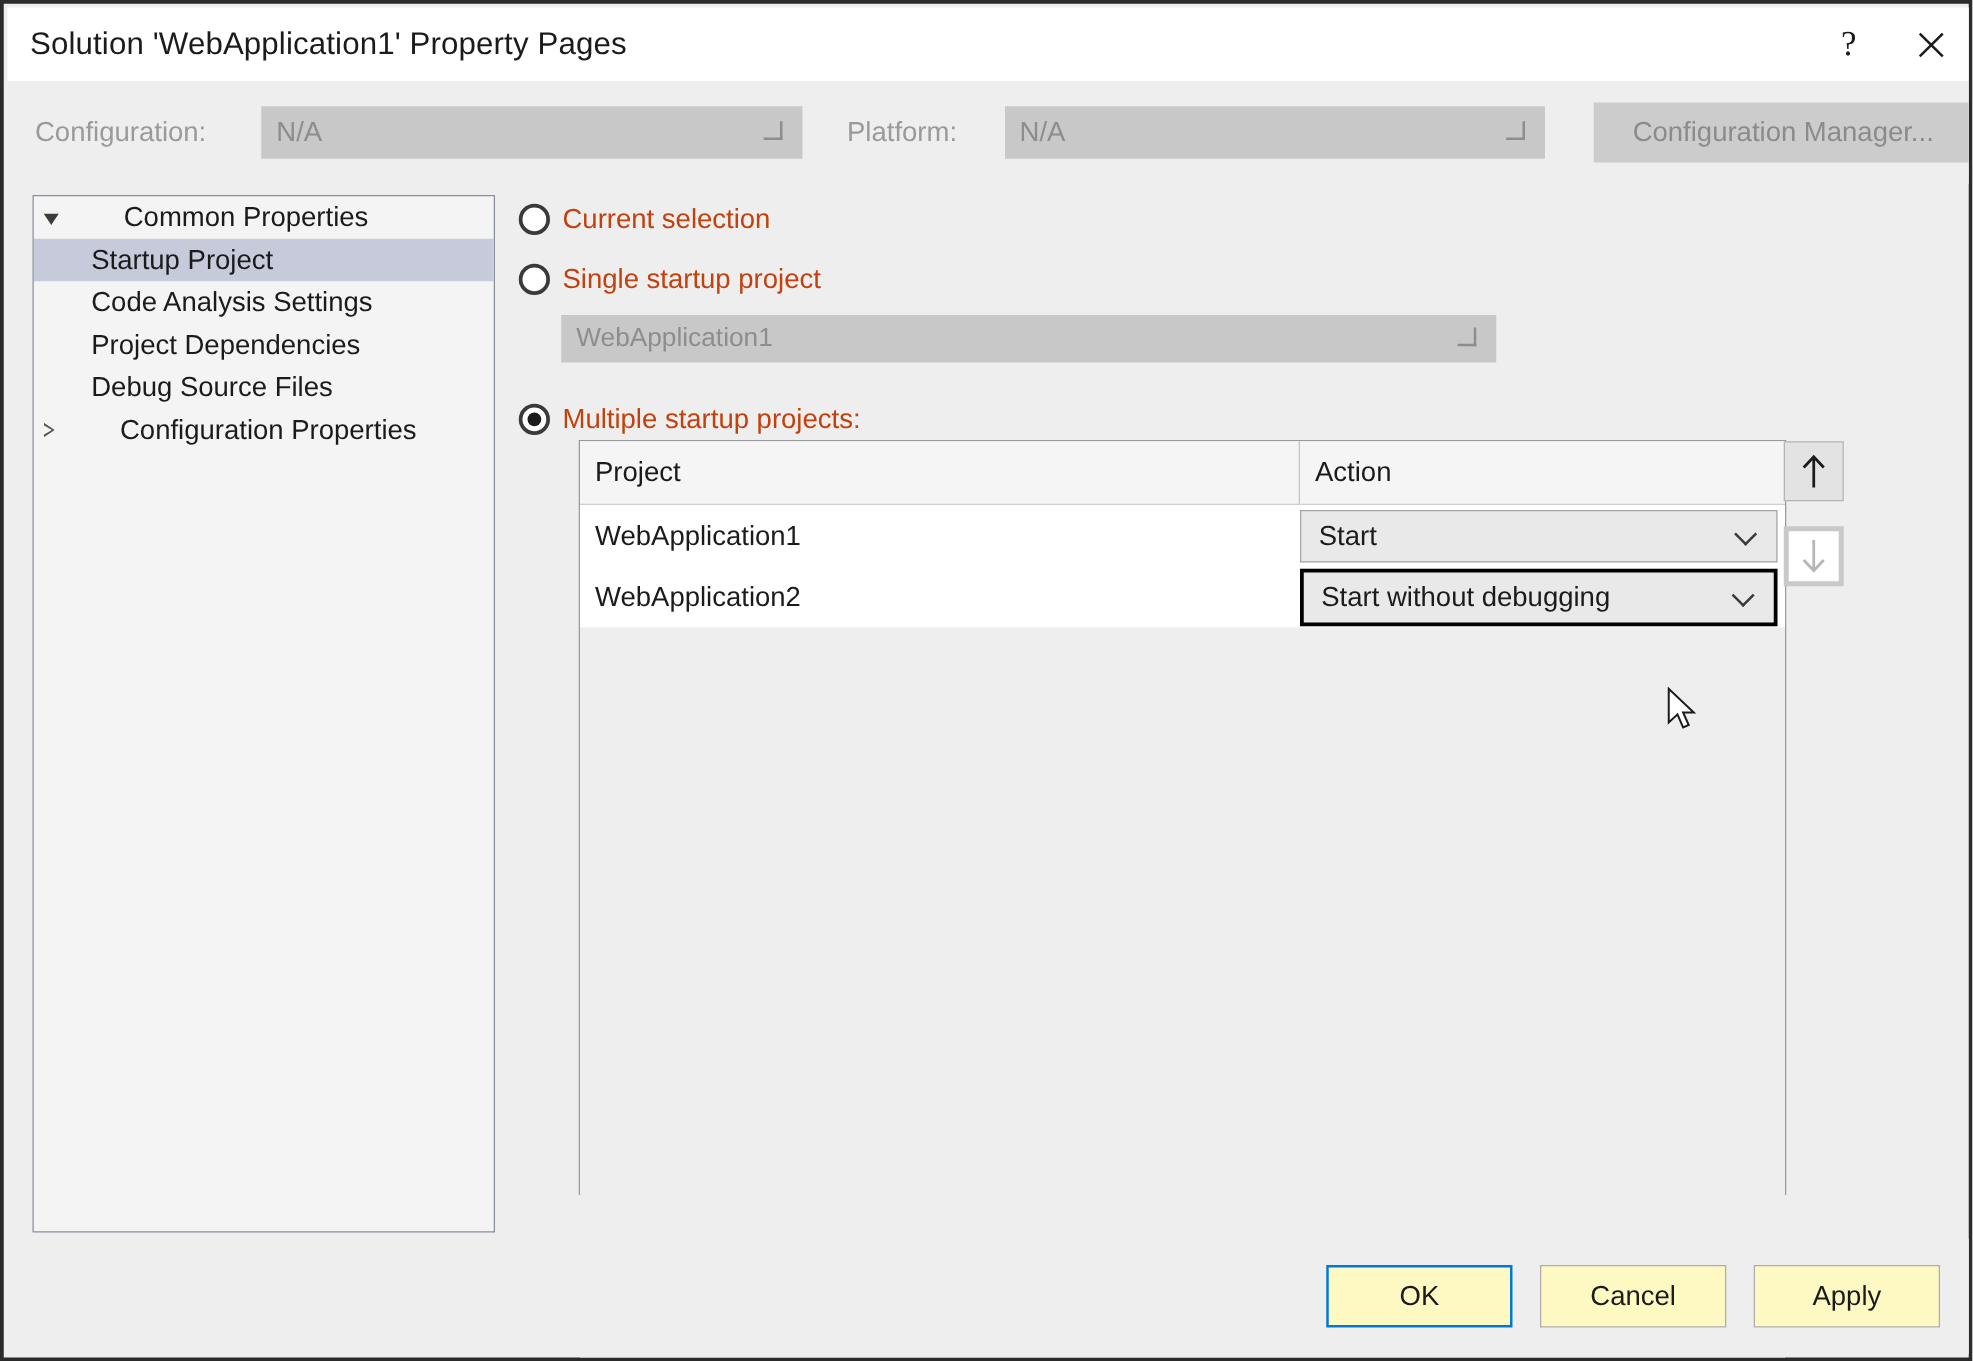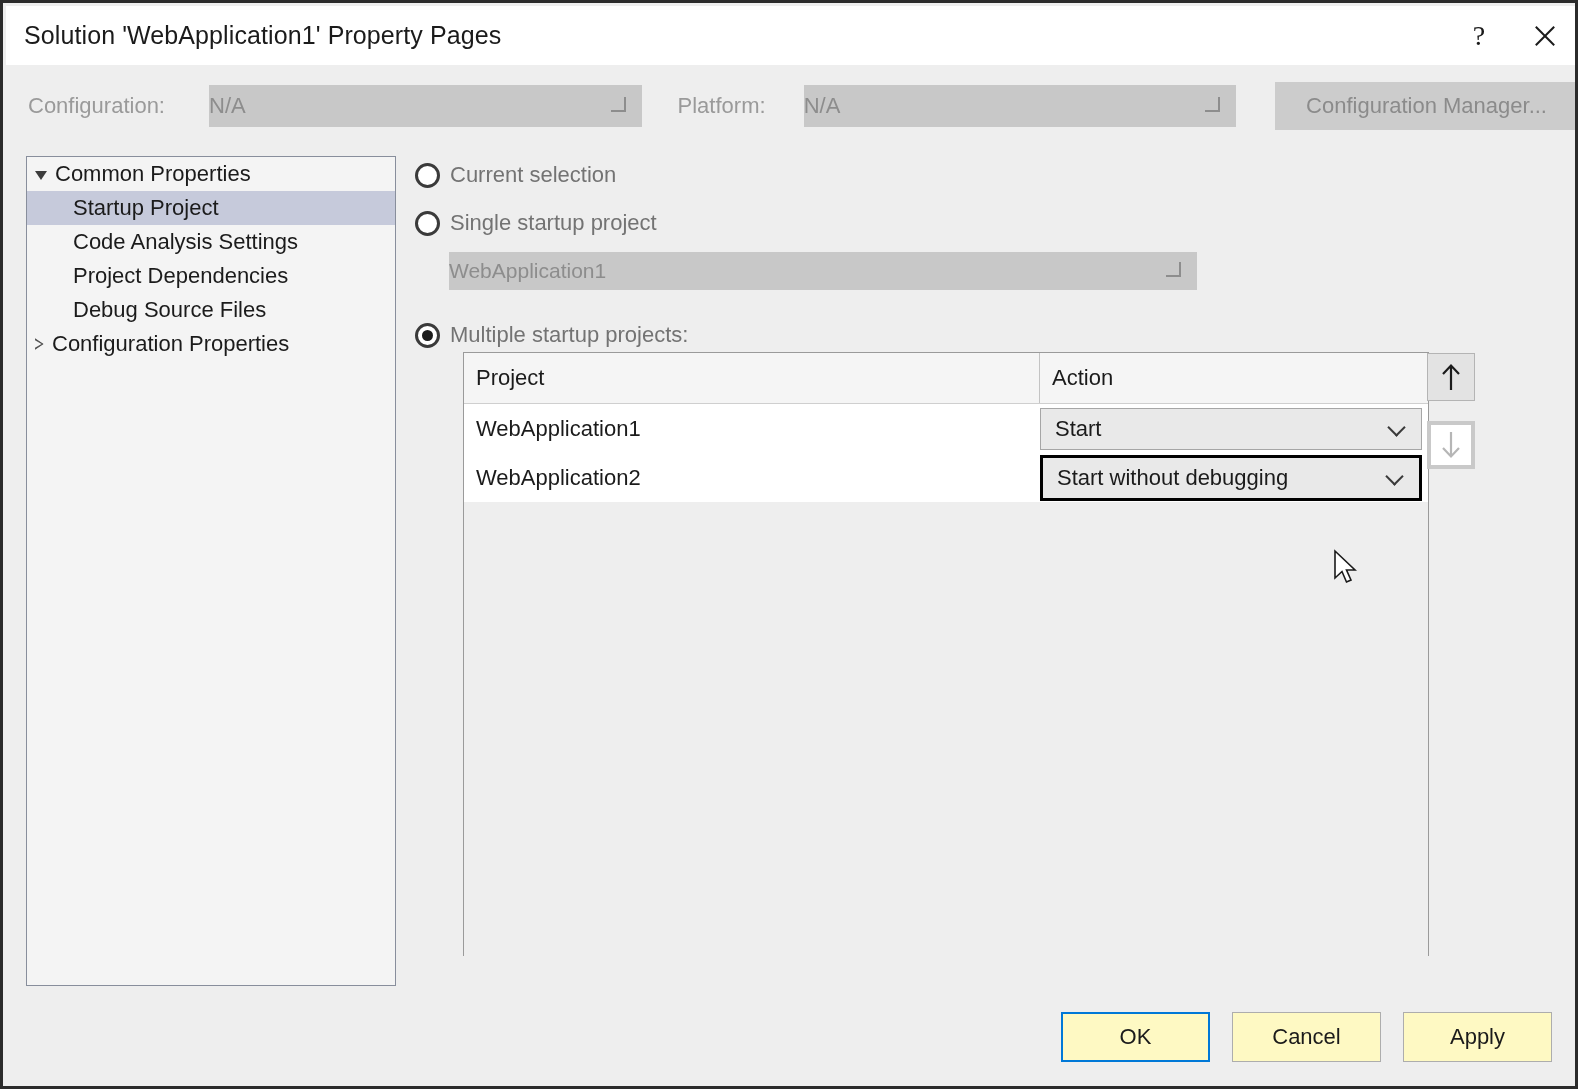--- a/index.html
+++ b/index.html
@@ -101,21 +101,21 @@
 
   .combo-disabled {
     background: #c8c8c8;
     color: #8d8d8d;
     font-size: 22px;
     height: 42px;
     display: flex;
     align-items: center;
     position: relative;
     box-sizing: border-box;
-    padding-left: 0;
+    padding-left: 12px;
     cursor: default;
   }
   .combo-disabled .chev {
     position: absolute;
     right: 16px;
     top: 50%;
     transform: translateY(-60%);
   }
   .cfg-combo  { width: 440px; }
   .plat-combo { width: 440px; }
@@ -158,21 +158,21 @@
   }
   .tree-item {
     height: 34px;
     display: flex;
     align-items: center;
     font-size: 22px;
     color: #1b1b1b;
     cursor: default;
     white-space: nowrap;
   }
-  .tree-item.root { padding-left: 8px; }
+  .tree-item.root { padding-left: 8px; gap: 44px; }
   .tree-item.child { padding-left: 46px; }
   .tree-item.selected { background: #c6cadb; }
   .tri {
     width: 0; height: 0;
     margin-right: 8px;
     flex: none;
   }
   .tri.expanded {
     border-left: 6px solid transparent;
     border-right: 6px solid transparent;
@@ -227,21 +227,21 @@
     position: absolute;
     left: 50%; top: 50%;
     width: 11px; height: 11px;
     margin-left: -5.5px;
     margin-top: -5.5px;
     border-radius: 50%;
     background: #1b1b1b;
   }
   .radio-label {
     font-size: 22px;
-    color: #737373;
+    color: #c2410c;
     white-space: nowrap;
   }
   .single-combo-wrap {
     margin-left: 34px;
     margin-top: 4px;
     margin-bottom: 26px;
   }
   .single-combo { width: 748px; height: 38px; font-size: 21px; }
 
   

